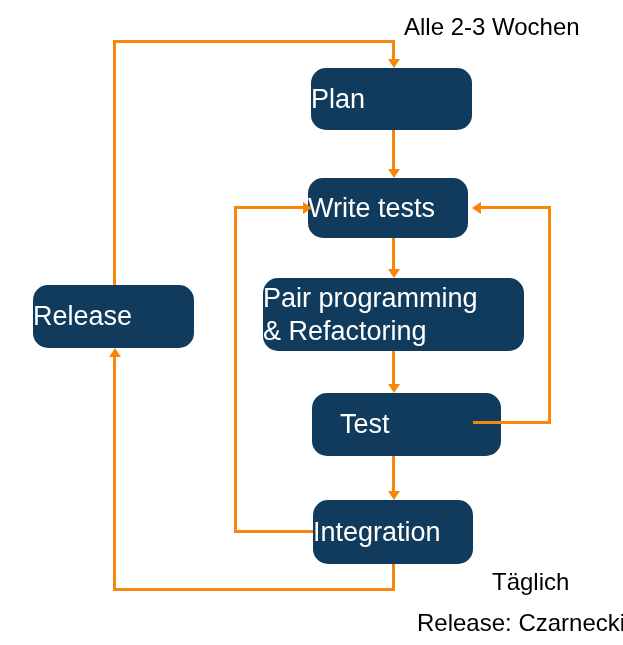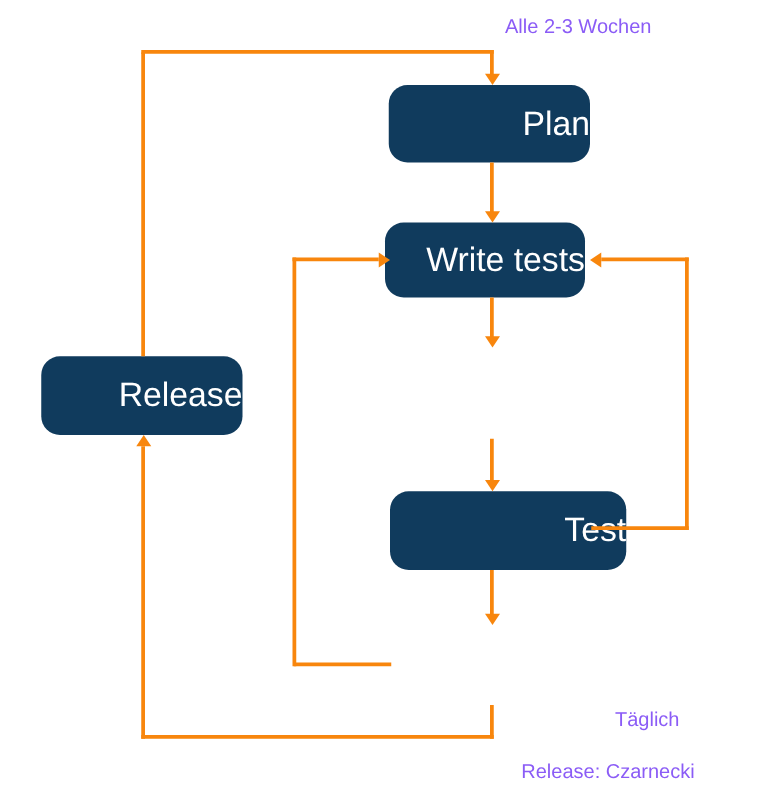--- a/index.html
+++ b/index.html
@@ -10,37 +10,37 @@
     font-family:"Liberation Sans", sans-serif;
     overflow:hidden;
   }
   .node{
     position:absolute;
     background:#103B5D;
     color:#ffffff;
     border-radius:15px;
     display:flex;
     flex-direction:column;
-    align-items:flex-end;
+    align-items:flex-start;
     justify-content:center;
     text-align:center;
     font-size:27px;
     line-height:1.22;
   }
   #n-plan       {left:311px;top:68px; width:161px;height:62px;}
   #n-write      {left:308px;top:178px;width:160px;height:60px;}
   #n-pair       {left:263px;top:278px;width:261px;height:73px;}
   #n-test       {left:312px;top:393px;width:161px;height:63px;padding-left:28px;}
   #n-integration{left:313px;top:500px;width:160px;height:64px;}
   #n-release    {left:33px; top:285px;width:161px;height:63px;}
 
   .annotation{
     position:absolute;
-    color:#8b5cf6;
-    font-size:16px;
+    color:#000000;
+    font-size:24px;
     white-space:nowrap;
   }
   #lbl-interval{left:404px;top:13px;}
   #lbl-daily   {left:492px;top:520px;margin-top:48px;}
   #lbl-source  {left:417px;top:609px;}
 
   .seg{position:absolute;background:#F8860D;}
   .seg.h{height:3px;}
   .seg.v{width:3px;}
   .head{position:absolute;width:0;height:0;}
@@ -57,22 +57,29 @@
   <div class="annotation" id="lbl-interval">Alle 2-3 Wochen</div>
   <div class="annotation" id="lbl-daily">Täglich</div>
   <div class="annotation" id="lbl-source">Release: Czarnecki</div>
 
   <div class="node" id="n-plan">
     <span>Plan</span>
   </div>
   <div class="node" id="n-write">
     <span>Write tests</span>
   </div>
+  <div class="node" id="n-pair">
+    <span>Pair programming</span>
+    <span>&amp; Refactoring</span>
+  </div>
   <div class="node" id="n-test">
     <span>Test</span>
+  </div>
+  <div class="node" id="n-integration">
+    <span>Integration</span>
   </div>
   <div class="node" id="n-release">
     <span>Release</span>
   </div>
 
   <div>
     <div class="seg v" style="left:392px;top:130px;height:40px;"></div>
     <div class="head head-down" style="left:388px;top:169px;"></div>
   </div>
 

